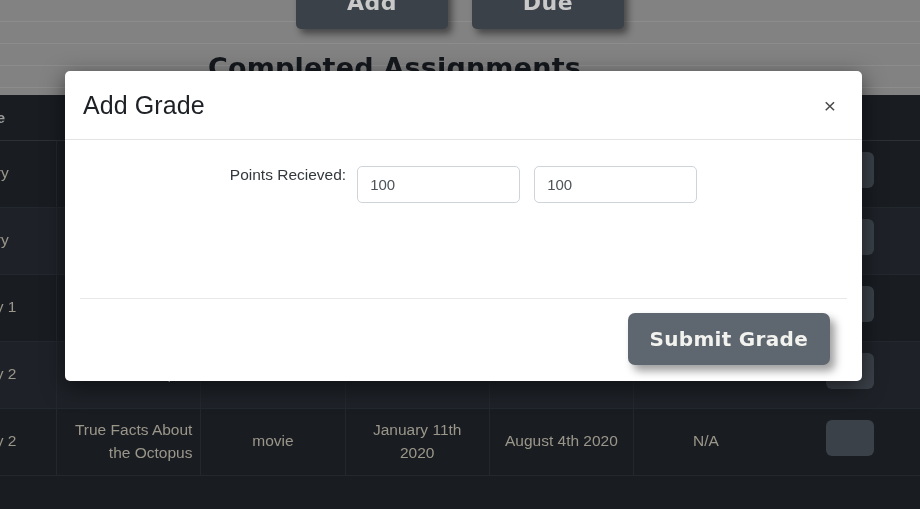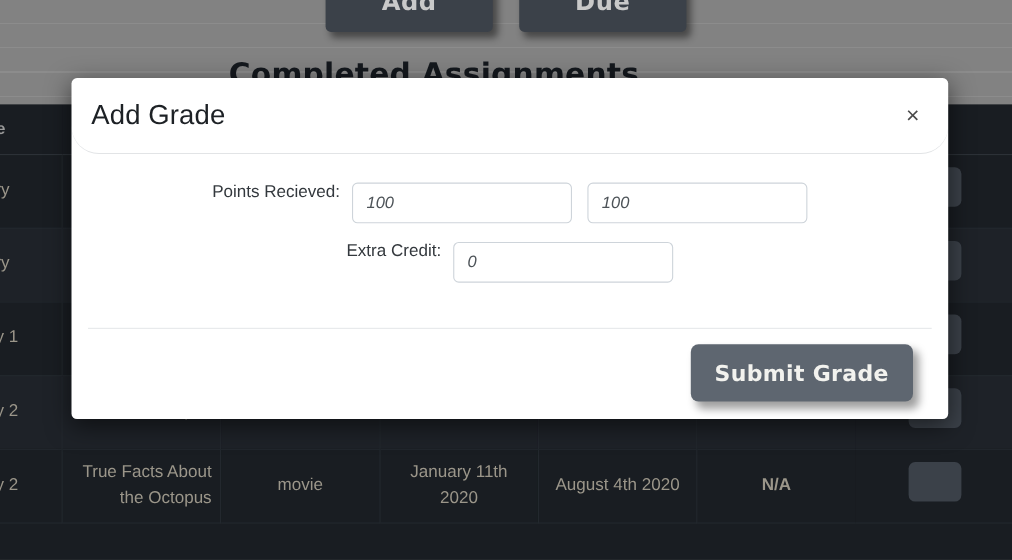--- a/index.html
+++ b/index.html
@@ -112,21 +112,21 @@
   }
 
   .tbl tr:nth-child(odd) td { background: #191d22; }
   .tbl tr:nth-child(even) td { background: #1e2228; }
 
   .tbl td.col-name  { width: 160px; border-left: 1px solid #23282e; }
   .tbl td.col-title { width: 183px; text-align: right; }
   .tbl td.col-type  { width: 183px; }
   .tbl td.col-due   { width: 183px; }
   .tbl td.col-done  { width: 183px; }
-  .tbl td.col-grade { width: 60px; border-right: none; font-weight: bold; }
+  .tbl td.col-grade { width: 60px; border-right: none; }
   .tbl td.col-act   { width: 58px; border-right: none; }
 
   .row-btn {
     display: inline-block;
     width: 48px;
     height: 36px;
     border-radius: 6px;
     background: #3b4149;
     border: none;
     cursor: pointer;
@@ -154,21 +154,20 @@
     overflow: hidden;
   }
 
   .modal-header {
     height: 69px;
     border-bottom: 1px solid #e2e4e6;
     display: flex;
     align-items: center;
     padding: 0 20px 0 18px;
     flex-shrink: 0;
-    border-radius: 25px;
   }
 
   .modal-title {
     font-size: 25px;
     color: #1d2125;
     font-weight: normal;
     letter-spacing: 0.1px;
   }
 
   .modal-close {
@@ -211,21 +210,21 @@
     border: 1px solid #ced4da;
     border-radius: 5px;
     padding: 0 12px;
     font-size: 15px;
     color: #4d5358;
     font-family: "Liberation Sans", sans-serif;
     background: #fff;
     outline: none;
   }
 
-  .w-200 { width: 200px; font-style: italic; }
+  .w-200 { width: 163px; }
   .gap-l { margin-left: 14px; }
 
   .modal-footer {
     border-top: 1px solid #e6e8ea;
     margin: 4px 15px 0 15px;
     padding: 14px 0 16px 0;
     display: flex;
     justify-content: flex-end;
     align-items: flex-start;
     flex-shrink: 0;
@@ -336,26 +335,20 @@
     <div class="form-row">
       <div class="field">
         <label class="field-label">Points Recieved:</label>
         <input class="field-input w-200" type="text" value="100" style="">
       </div>
       <div class="field gap-l">
         <input class="field-input w-200" type="text" value="100" style="">
       </div>
     </div>
 
-    <div class="form-row">
-      <div class="field">
-        <label class="field-label">Extra Credit:</label>
-        <input class="field-input w-200" type="text" value="0" style="">
-      </div>
-    </div>
 
   </div>
 
   <div class="modal-footer">
     <button class="submit-btn">Submit Grade</button>
   </div>
 
 </div>
 
 </body></html>

